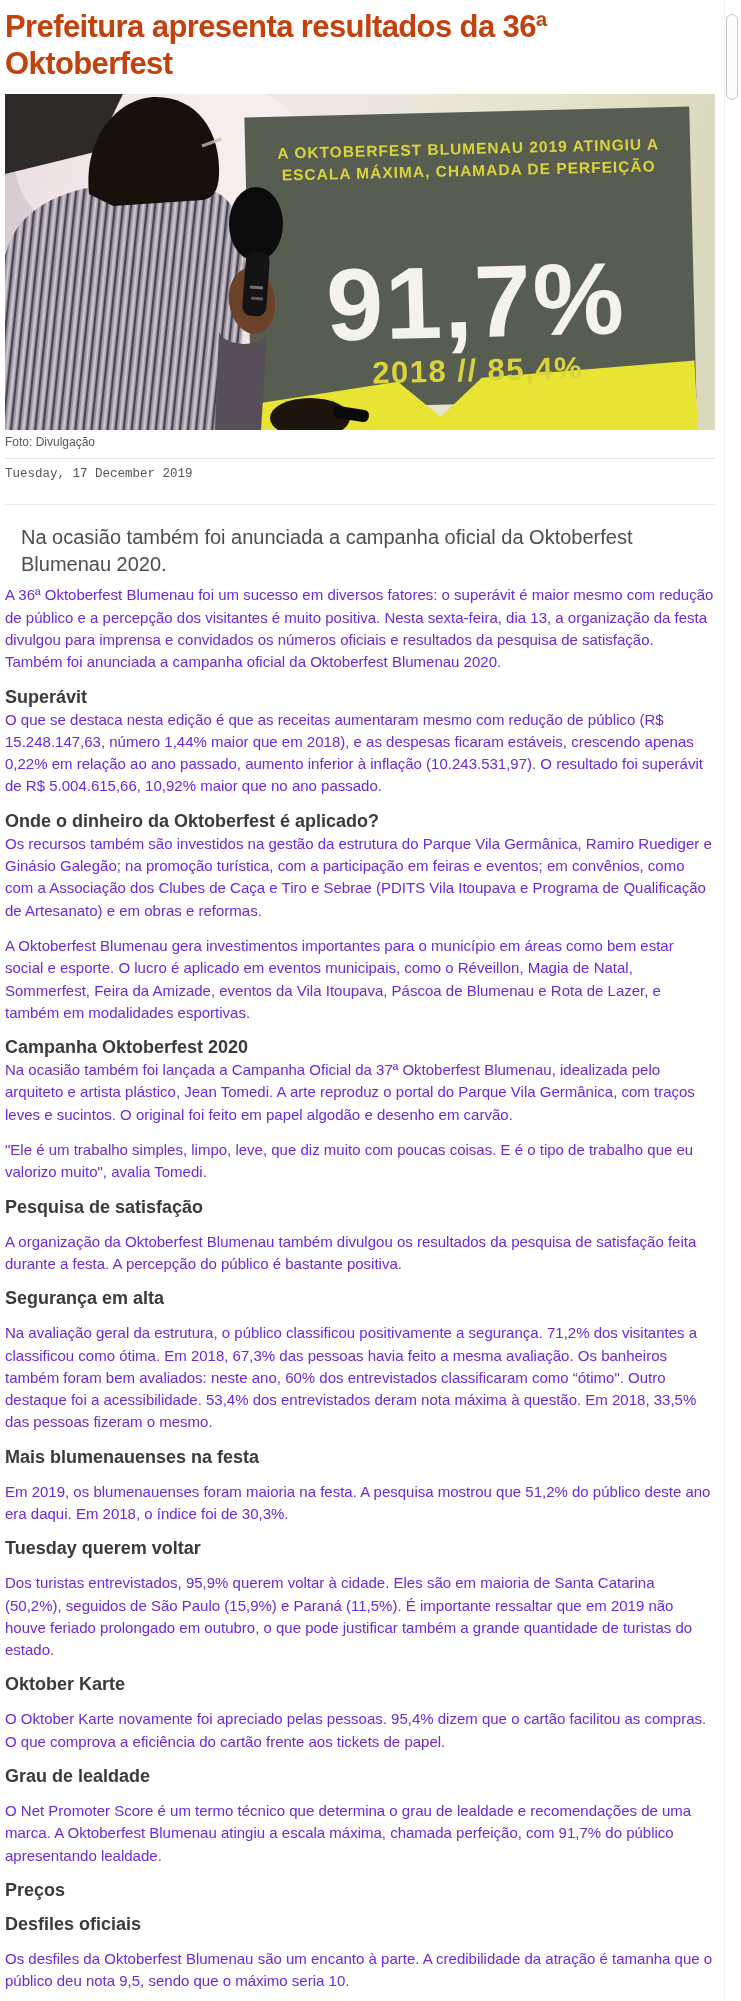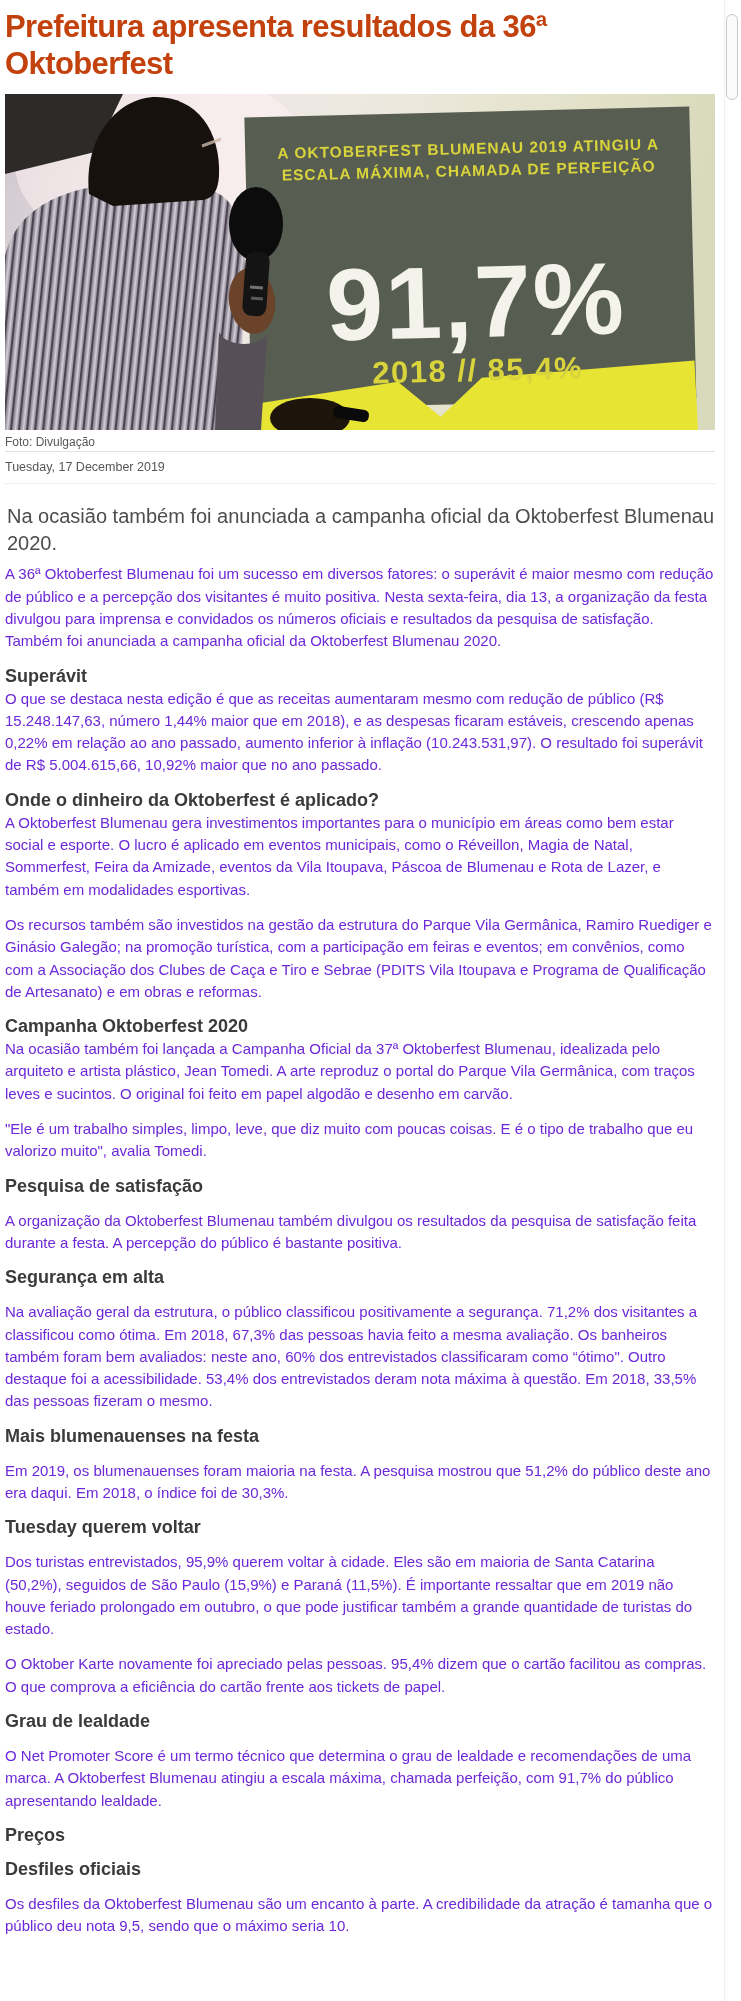--- a/index.html
+++ b/index.html
@@ -12,31 +12,32 @@
 
   h1.page-title {
     font-size:31px; line-height:1.2; font-weight:700; letter-spacing:-0.6px;
     color:#c2410c; margin:6px 0 12px 0;
   }
 
   .photo-wrap { width:710px; height:336px; overflow:hidden; background:#e9e2e0; }
   .photo-wrap svg { display:block; width:100%; height:100%; }
 
   .photo-caption {
-    font-size:12px; color:#585858; padding:5px 0 2px 0;
+    font-size:12px; color:#585858; padding:5px 0 9px 0;
     border-bottom:1px solid #e2e2e2;
   }
   .date-row {
-    font-size:12.5px; color:#555; padding:8px 0 9px 0;
+    font-size:12.5px; color:#555; padding:8px 0 23px 0;
     border-bottom:1px solid #ececec;
+    font-family:Liberation Mono, monospace;
   }
 
   h2.article-subtitle {
     font-size:20px; font-weight:400; color:#4d4d4d; line-height:1.35;
-    margin:19px 0 6px 2px;
+    margin:19px 0 6px 16px;
   }
 
   .bp { font-size:15px; line-height:22.3px; color:#6d28d9; margin:0 0 13px 0; }
   .bh { font-size:18px; line-height:21px; color:#3a3a3a; font-weight:700; margin:13px 0 13px 0; }
   .bh.tight { margin-bottom:1px; }
 
   
   .scrollbar-track {
     position:absolute; top:0; right:0; width:16px; height:100%;
     background:#ffffff; border-left:1px solid #f0f0f0;
@@ -108,33 +109,34 @@
 
   <div class="date-row">Tuesday, 17 December 2019</div>
 
   <h2 class="article-subtitle">Na ocasião também foi anunciada a campanha oficial da Oktoberfest Blumenau 2020.</h2>
 
   <div>
       <p class="bp">A 36ª Oktoberfest Blumenau foi um sucesso em diversos fatores: o superávit é maior mesmo com redução de público e a percepção dos visitantes é muito positiva. Nesta sexta-feira, dia 13, a organização da festa divulgou para imprensa e convidados os números oficiais e resultados da pesquisa de satisfação. Também foi anunciada a campanha oficial da Oktoberfest Blumenau 2020.</p>
       <h3 class="bh tight">Superávit</h3>
       <p class="bp">O que se destaca nesta edição é que as receitas aumentaram mesmo com redução de público (R$ 15.248.147,63, número 1,44% maior que em 2018), e as despesas ficaram estáveis, crescendo apenas 0,22% em relação ao ano passado, aumento inferior à inflação (10.243.531,97). O resultado foi superávit de R$ 5.004.615,66, 10,92% maior que no ano passado.</p>
       <h3 class="bh tight">Onde o dinheiro da Oktoberfest é aplicado?</h3>
+      <p class="bp">Os recursos também são investidos na gestão da estrutura do Parque Vila Germânica, Ramiro Ruediger e Ginásio Galegão; na promoção turística, com a participação em feiras e eventos; em convênios, como com a Associação dos Clubes de Caça e Tiro e Sebrae (PDITS Vila Itoupava e Programa de Qualificação de Artesanato) e em obras e reformas.</p>
       <p class="bp">A Oktoberfest Blumenau gera investimentos importantes para o município em áreas como bem estar social e esporte. O lucro é aplicado em eventos municipais, como o Réveillon, Magia de Natal, Sommerfest, Feira da Amizade, eventos da Vila Itoupava, Páscoa de Blumenau e Rota de Lazer, e também em modalidades esportivas.</p>
-      <p class="bp">Os recursos também são investidos na gestão da estrutura do Parque Vila Germânica, Ramiro Ruediger e Ginásio Galegão; na promoção turística, com a participação em feiras e eventos; em convênios, como com a Associação dos Clubes de Caça e Tiro e Sebrae (PDITS Vila Itoupava e Programa de Qualificação de Artesanato) e em obras e reformas.</p>
       <h3 class="bh tight">Campanha Oktoberfest 2020</h3>
       <p class="bp">Na ocasião também foi lançada a Campanha Oficial da 37ª Oktoberfest Blumenau, idealizada pelo arquiteto e artista plástico, Jean Tomedi. A arte reproduz o portal do Parque Vila Germânica, com traços leves e sucintos. O original foi feito em papel algodão e desenho em carvão.</p>
       <p class="bp">"Ele é um trabalho simples, limpo, leve, que diz muito com poucas coisas. E é o tipo de trabalho que eu valorizo muito", avalia Tomedi.</p>
       <h3 class="bh">Pesquisa de satisfação</h3>
       <p class="bp">A organização da Oktoberfest Blumenau também divulgou os resultados da pesquisa de satisfação feita durante a festa. A percepção do público é bastante positiva.</p>
       <h3 class="bh">Segurança em alta</h3>
       <p class="bp">Na avaliação geral da estrutura, o público classificou positivamente a segurança. 71,2% dos visitantes a classificou como ótima. Em 2018, 67,3% das pessoas havia feito a mesma avaliação. Os banheiros também foram bem avaliados: neste ano, 60% dos entrevistados classificaram como “ótimo". Outro destaque foi a acessibilidade. 53,4% dos entrevistados deram nota máxima à questão. Em 2018, 33,5% das pessoas fizeram o mesmo.</p>
       <h3 class="bh">Mais blumenauenses na festa</h3>
       <p class="bp">Em 2019, os blumenauenses foram maioria na festa. A pesquisa mostrou que 51,2% do público deste ano era daqui. Em 2018, o índice foi de 30,3%.</p>
       <h3 class="bh">Tuesday querem voltar</h3>
       <p class="bp">Dos turistas entrevistados, 95,9% querem voltar à cidade. Eles são em maioria de Santa Catarina (50,2%), seguidos de São Paulo (15,9%) e Paraná (11,5%). É importante ressaltar que em 2019 não houve feriado prolongado em outubro, o que pode justificar também a grande quantidade de turistas do estado.</p>
+      <h3 class="bh">Oktober Karte</h3>
       <p class="bp">O Oktober Karte novamente foi apreciado pelas pessoas. 95,4% dizem que o cartão facilitou as compras. O que comprova a eficiência do cartão frente aos tickets de papel.</p>
       <h3 class="bh">Grau de lealdade</h3>
       <p class="bp">O Net Promoter Score é um termo técnico que determina o grau de lealdade e recomendações de uma marca. A Oktoberfest Blumenau atingiu a escala máxima, chamada perfeição, com 91,7% do público apresentando lealdade.</p>
       <h3 class="bh">Preços</h3>
       <h3 class="bh">Desfiles oficiais</h3>
       <p class="bp">Os desfiles da Oktoberfest Blumenau são um encanto à parte. A credibilidade da atração é tamanha que o público deu nota 9,5, sendo que o máximo seria 10.</p>
     </div>
 
 </div>
 

